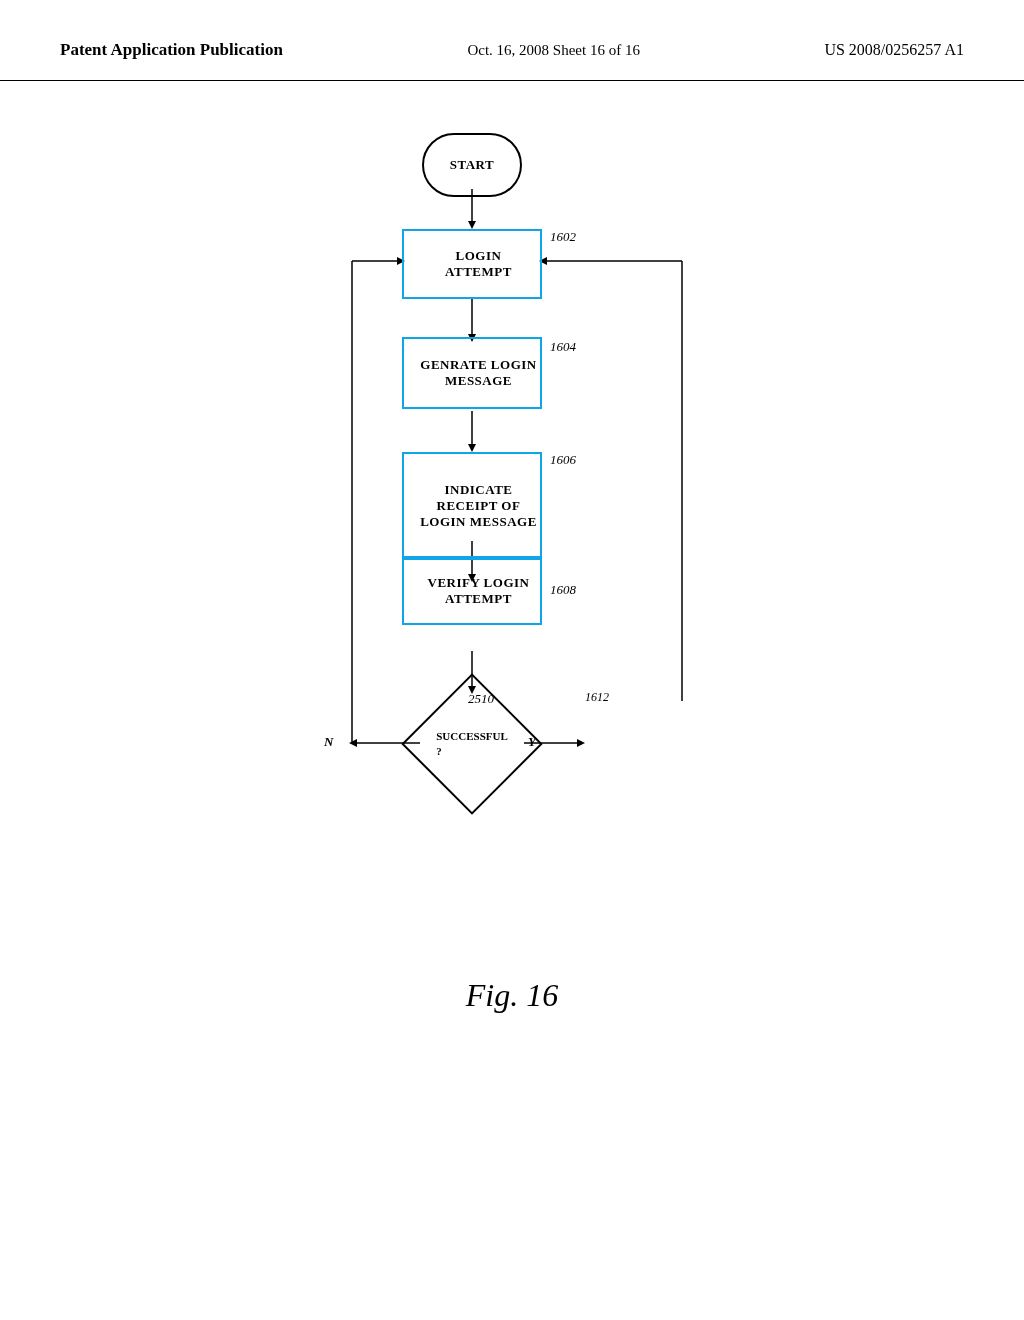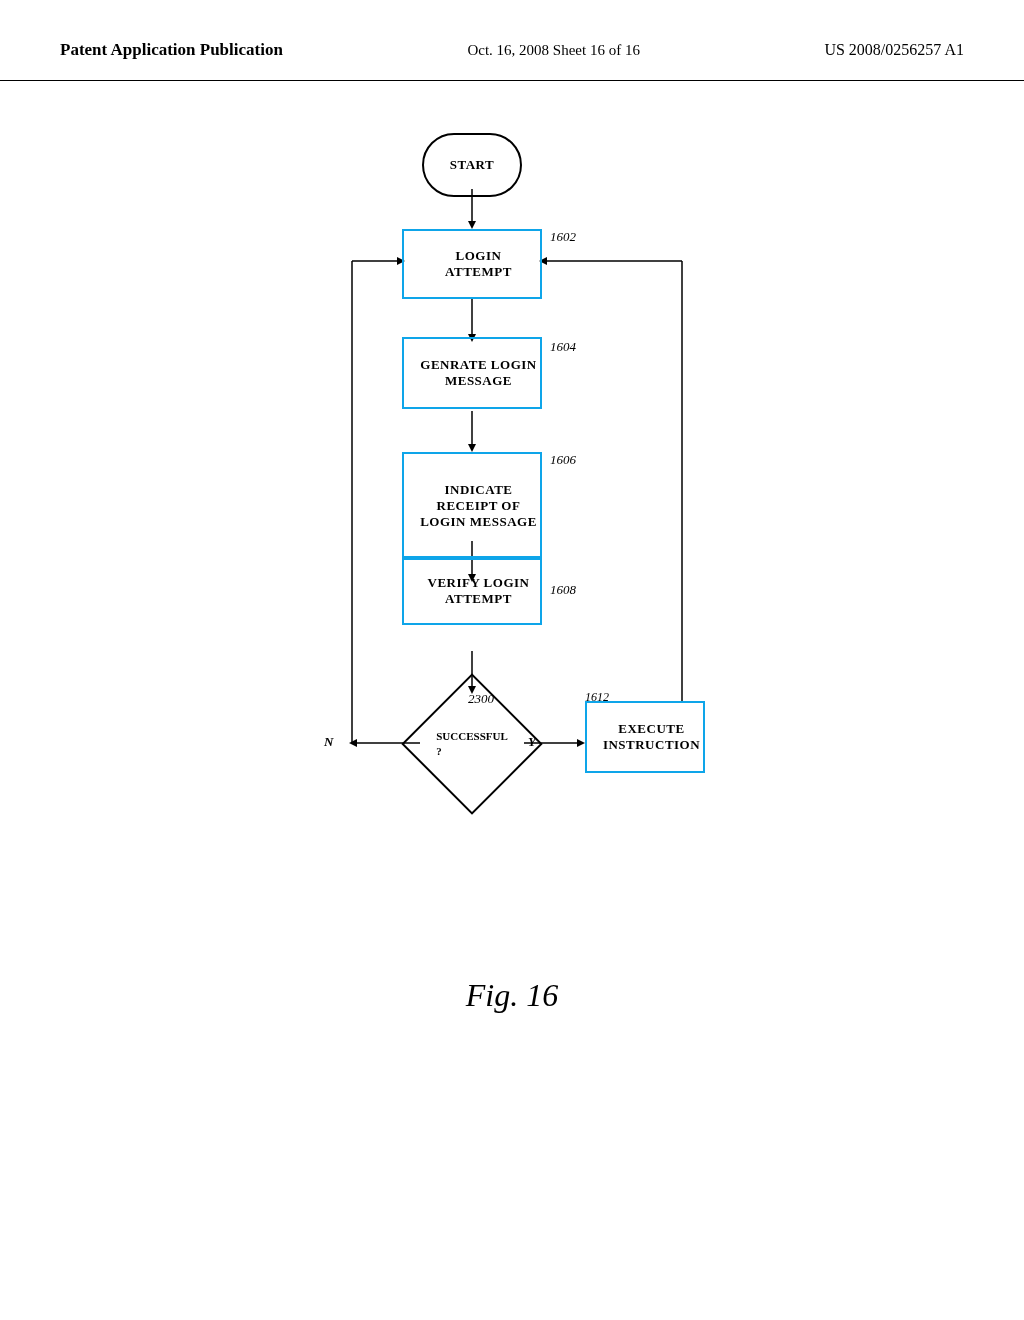--- a/index.html
+++ b/index.html
@@ -186,28 +186,24 @@
     </div>
     <span class="ref-number" style="left:278px; top:461px;">1608</span>
 
     <div class="diamond-wrapper" style="position:absolute; left:148px; top:573px; width:104px; height:100px;">
       <div class="diamond"></div>
       <div class="diamond-text">
         <span style="white-space:pre-line; font-size:11px; font-weight:bold;">SUCCESSFUL
 ?</span>
       </div>
     </div>
-    <span class="ref-number" style="left:196px; top:570px;">2300</span>
+    <span class="ref-number" style="left:196px; top:570px;">2510</span>
 
     <span class="ref-number" style="left:52px; top:613px; font-weight:bold;">N</span>
 
     <span class="ref-number" style="left:256px; top:613px; font-weight:bold;">Y</span>
 
-    <div class="shape rectangle" style="left:313px; top:580px; width:120px; height:72px;">
-      <span style="white-space:pre-line; text-align:center;">EXECUTE
-INSTRUCTION</span>
-    </div>
     <span class="ref-number" style="left:313px; top:569px; font-size:12px;">1612</span>
 
   </div>
 
   <div class="fig-caption">Fig. 16</div>
 </div>
 
 </body></html>

